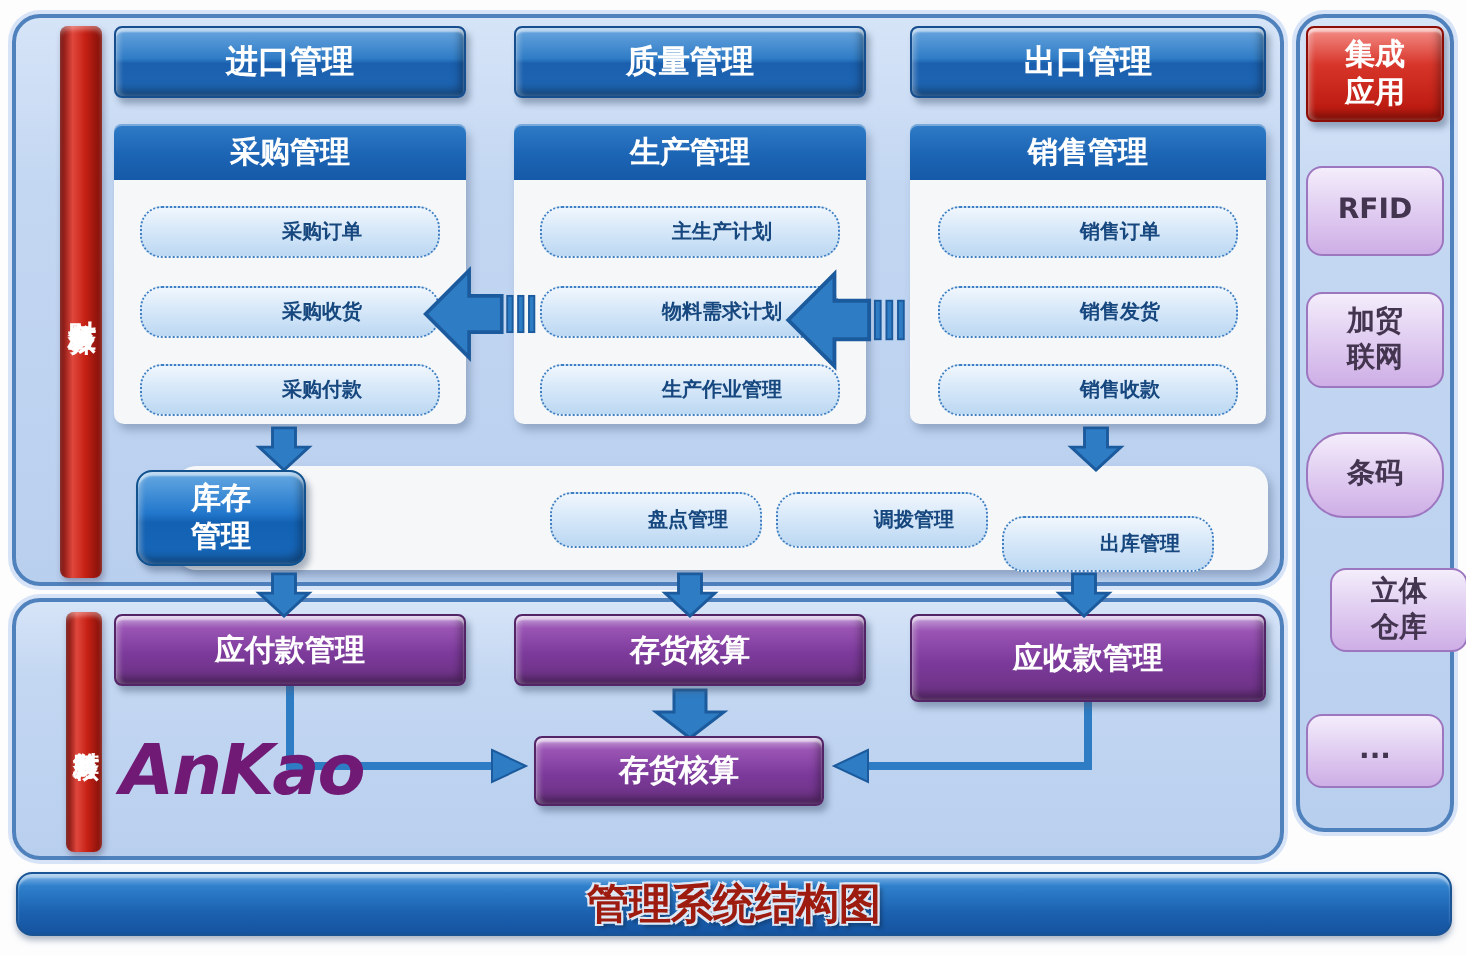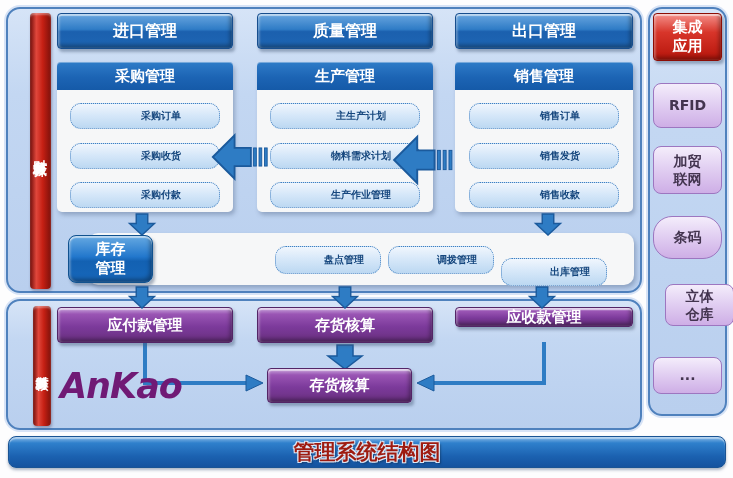--- a/index.html
+++ b/index.html
@@ -186,21 +186,21 @@
       <polygon points="337,46 353,46 353,57 362,57 345,70 328,57 337,57" fill="#2e7cc4" stroke="#1b5a9c" stroke-width="1.5"></polygon>
     </svg>
   </div>
 
   <div class="abs btn3d btn3d-purple" style="left:57px;top:307px;width:176px;height:36px;z-index:4;">
       <span>应付款管理</span>
     </div>
   <div class="abs btn3d btn3d-purple" style="left:257px;top:307px;width:176px;height:36px;z-index:4;">
       <span>存货核算</span>
     </div>
-  <div class="abs btn3d btn3d-purple" style="left:455px;top:307px;width:178px;height:20px;z-index:4;">
+  <div class="abs btn3d btn3d-purple" style="left:455px;top:307px;width:178px;height:44px;z-index:4;">
       <span>应收款管理</span>
     </div>
 
   <div class="abs btn3d btn3d-purple" style="left:267px;top:368px;width:145px;height:35px;z-index:5;">
       <span>存货核算</span>
     </div>
 
   <div class="abs logo" style="left:60px;top:369px;">AnKao</div>
 
   <div class="abs btn3d btn3d-red" style="left:653px;top:13px;width:69px;height:48px;">

